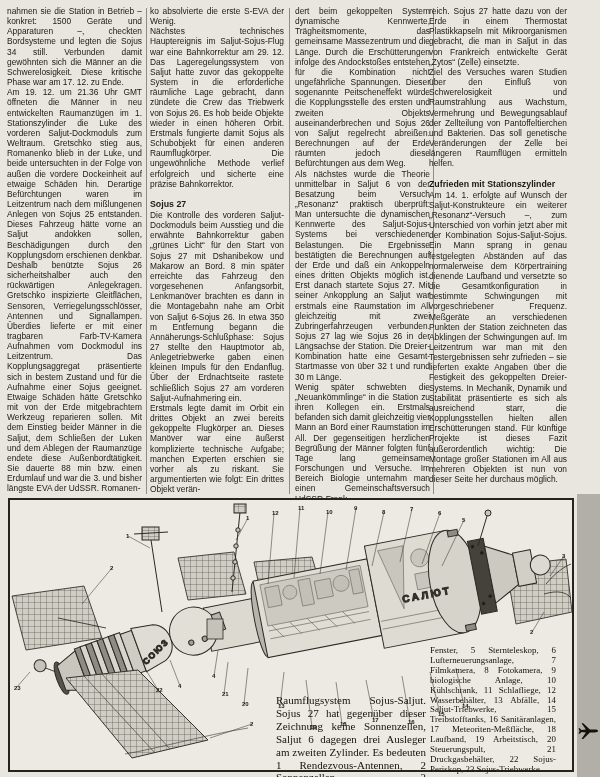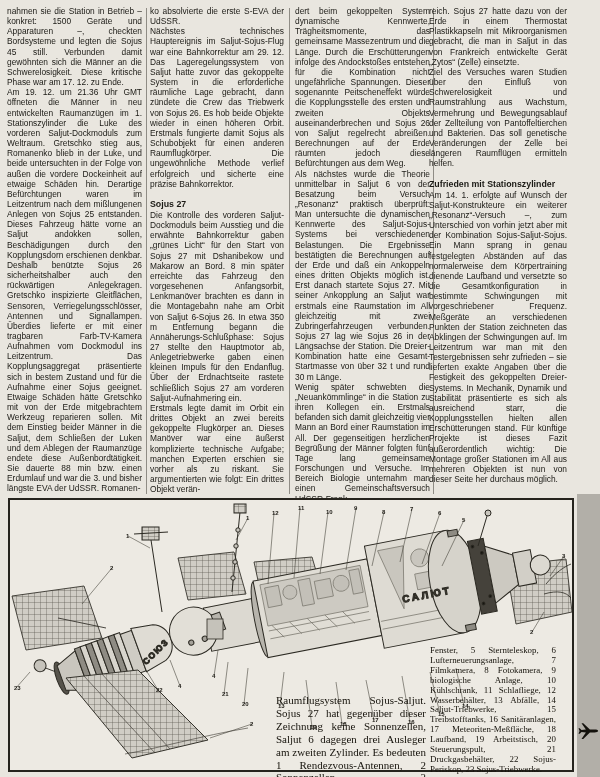--- a/index.html
+++ b/index.html
@@ -39,26 +39,26 @@
   .band{
     position:absolute;left:577px;top:494px;width:23px;height:283px;
     background:#b2afa8;
   }
   .band svg{position:absolute;left:1px;top:226px;}
 </style>
 </head>
 <body>
 
 <div class="col" id="col0">
-    <p class="p">nahmen sie die Station in Betrieb – konkret: 1500 Geräte und Apparaturen –, checkten Bordsysteme und legten die Sojus 45 still. Verbunden damit gewöhnten sich die Männer an die Schwerelosigkeit. Diese kritische Phase war am 17. 12. zu Ende.</p>
+    <p class="p">nahmen sie die Station in Betrieb – konkret: 1500 Geräte und Apparaturen –, checkten Bordsysteme und legten die Sojus 34 still. Verbunden damit gewöhnten sich die Männer an die Schwerelosigkeit. Diese kritische Phase war am 17. 12. zu Ende.</p>
     <p class="p">Am 19. 12. um 21.36 Uhr GMT öffneten die Männer in neu entwickelten Raumanzügen im 1. Stationszylinder die Luke des vorderen Saljut-Dockmoduls zum Weltraum. Gretschko stieg aus, Romanenko blieb in der Luke, und beide untersuchten in der Folge von außen die vordere Dockeinheit auf etwaige Schäden hin. Derartige Befürchtungen waren im Leitzentrum nach dem mißlungenen Anlegen von Sojus 25 entstanden. Dieses Fahrzeug hätte vorne an Saljut andokken sollen, Beschädigungen durch den Kopplungsdorn erschienen denkbar. Deshalb benützte Sojus 26 sicherheitshalber auch den rückwärtigen Anlegekragen. Gretschko inspizierte Gleitflächen, Sensoren, Verriegelungsschlösser, Antennen und Signallampen. Überdies lieferte er mit einer tragbaren Farb-TV-Kamera Aufnahmen vom Dockmodul ins Leitzentrum. Das Kopplungsaggregat präsentierte sich in bestem Zustand und für die Aufnahme einer Sojus geeignet. Etwaige Schäden hätte Gretschko mit von der Erde mitgebrachtem Werkzeug reparieren sollen. Mit dem Einstieg beider Männer in die Saljut, dem Schließen der Luken und dem Ablegen der Raumanzüge endete diese Außenbordtätigkeit. Sie dauerte 88 min bzw. einen Erdumlauf und war die 3. und bisher längste EVA der UdSSR. Romanen-</p>
   </div>
 <div class="colrule" id="rule0"></div>
 <div class="col" id="col1">
-    <p class="p">ko absolvierte die erste S-EVA der UdSSR.</p>
+    <p class="p">ko absolvierte die erste S-EVA der Wenig.</p>
     <p class="p">Nächstes technisches Hauptereignis im Saljut-Sojus-Flug war eine Bahnkorrektur am 29. 12. Das Lageregelungssystem von Saljut hatte zuvor das gekoppelte System in die erforderliche räumliche Lage gebracht, dann zündete die Crew das Triebwerk von Sojus 26. Es hob beide Objekte wieder in einen höheren Orbit. Erstmals fungierte damit Sojus als Schubobjekt für einen anderen Raumflugkörper. Die ungewöhnliche Methode verlief erfolgreich und sicherte eine präzise Bahnkorrektor.</p>
     <p class="h">Sojus 27</p>
     <p class="p">Die Kontrolle des vorderen Saljut-Dockmoduls beim Ausstieg und die erwähnte Bahnkorrektur gaben „grünes Licht“ für den Start von Sojus 27 mit Dshanibekow und Makarow an Bord. 8 min später erreichte das Fahrzeug den vorgesehenen Anfangsorbit, Lenkmanöver brachten es dann in die Montagebahn nahe am Orbit von Saljut 6-Sojus 26. In etwa 350 m Entfernung begann die Annäherungs-Schlußphase: Sojus 27 stellte den Hauptmotor ab, Anlegetriebwerke gaben einen kleinen Impuls für den Endanflug. Über der Erdnachtseite rastete schließlich Sojus 27 am vorderen Saljut-Aufnahmering ein.</p>
     <p class="p">Erstmals legte damit im Orbit ein drittes Objekt an zwei bereits gekoppelte Flugkörper an. Dieses Manöver war eine äußerst komplizierte technische Aufgabe; manchen Experten erschien sie vorher als zu riskant. Sie argumentierten wie folgt: Ein drittes Objekt verän-</p>
   </div>
 <div class="colrule" id="rule1"></div>
 <div class="col" id="col2">
     <p class="p">dert beim gekoppelten System dynamische Kennwerte, Trägheitsmomente, das gemeinsame Massezentrum und die Länge. Durch die Erschütterungen infolge des Andockstoßes entstehen für die Kombination nicht ungefährliche Spannungen. Dieser sogenannte Peitscheneffekt würde die Kopplungsstelle des ersten und zweiten Objekts auseinanderbrechen und Sojus 26 von Saljut regelrecht abreißen. Berechnungen auf der Erde räumten jedoch diese Befürchtungen aus dem Weg.</p>
     <p class="p">Als nächstes wurde die Theorie unmittelbar in Saljut 6 von der Besatzung beim Versuch „Resonanz“ praktisch überprüft: Man untersuchte die dynamischen Kennwerte des Saljut-Sojus-Systems bei verschiedenen Belastungen. Die Ergebnisse bestätigten die Berechnungen auf der Erde und daß ein Ankoppeln eines dritten Objekts möglich ist. Erst danach startete Sojus 27. Mit seiner Ankopplung an Saljut war erstmals eine Raumstation im All gleichzeitig mit zwei Zubringerfahrzeugen verbunden. Sojus 27 lag wie Sojus 26 in der Längsachse der Station. Die Dreier-Kombination hatte eine Gesamt-Startmasse von über 32 t und rund 30 m Länge.</p>
     <p class="p">Wenig später schwebten die „Neuankömmlinge“ in die Station zu ihren Kollegen ein. Erstmals befanden sich damit gleichzeitig vier Mann an Bord einer Raumstation im All. Der gegenseitigen herzlichen Begrüßung der Männer folgten fünf Tage lang gemeinsame Forschungen und Versuche. Im Bereich Biologie unternahm man einen Gemeinschaftsversuch UdSSR-Frank-</p>

